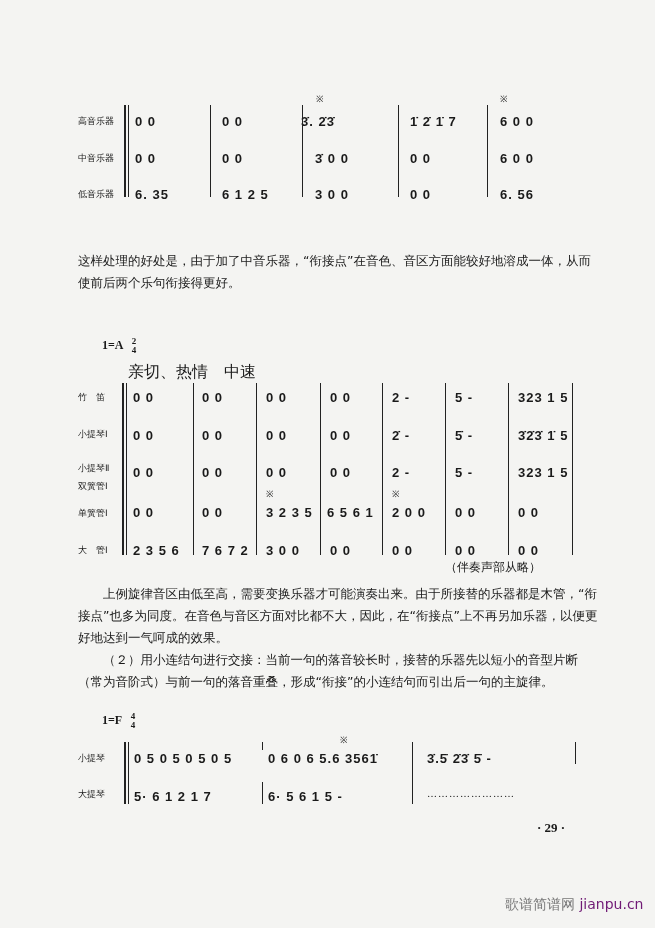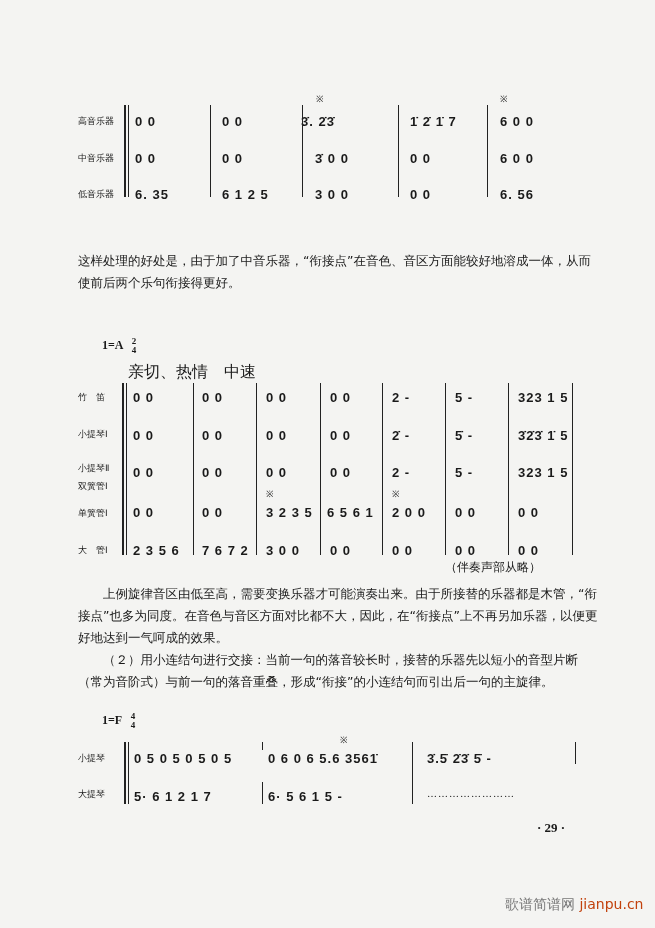--- a/index.html
+++ b/index.html
@@ -11,21 +11,21 @@
   .brace{position:absolute;border-left:2px solid #222;border-right:1px solid #222;width:2px;}
   .para{position:absolute;font-size:12.5px;line-height:22px;width:520px;font-family:"DejaVu Sans",sans-serif;}
   .para p{margin:0;}
   .mark{position:absolute;font-size:9px;}
   .key{position:absolute;font-size:12px;font-weight:bold;font-family:"Liberation Serif",serif;}
   .frac{display:inline-block;vertical-align:middle;text-align:center;font-size:9px;line-height:9px;margin-left:6px;}
   .tempo{position:absolute;font-size:16px;font-family:"DejaVu Sans",sans-serif;}
   .note{position:absolute;font-size:12px;font-family:"DejaVu Sans",sans-serif;text-align:center;}
   .pageno{position:absolute;font-size:13px;font-weight:bold;font-family:"Liberation Serif",serif;}
   .wm{position:absolute;font-size:14px;font-family:"DejaVu Sans",sans-serif;color:#777;}
-  .wm span{color:#c2410c;}
+  .wm span{color:#701a75;}
   .dots{position:absolute;letter-spacing:1px;font-size:10px;}
 </style>
 </head>
 <body>
 
 <div>
   <span class="mark" style="left:316px;top:92px;">※</span>
   <span class="mark" style="left:500px;top:92px;">※</span>
   <div class="brace" style="left:124px;top:105px;height:92px;"></div>
 

